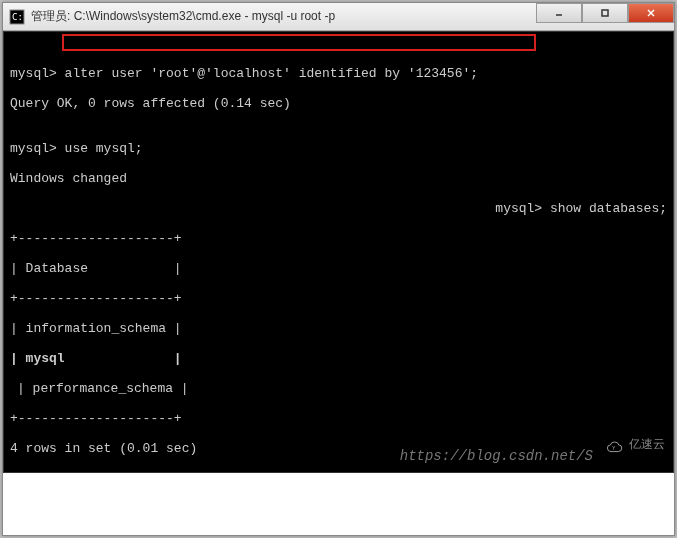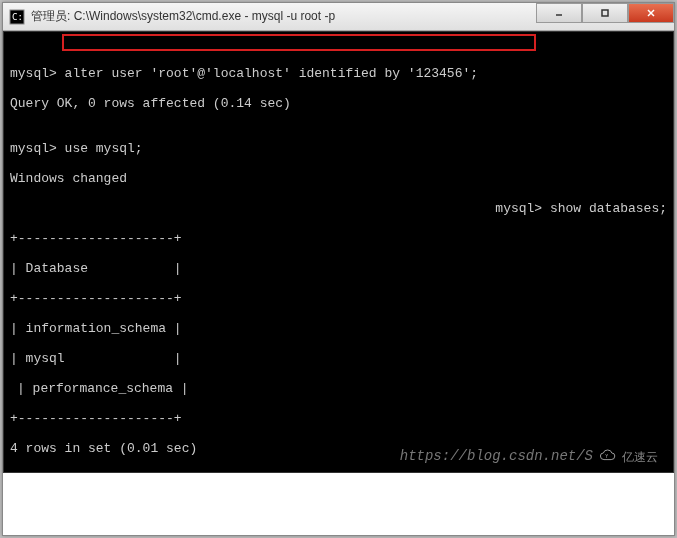--- a/index.html
+++ b/index.html
@@ -89,25 +89,25 @@
       bottom: 8px;
       right: 80px;
       color: #777;
       font-size: 14px;
       font-family: Liberation Mono, monospace;
       font-style: italic;
     }
     .watermark-logo {
       position: absolute;
       bottom: 6px;
-      right: 15px;
+      right: 8px;
       width: 60px;
       height: 28px;
       display: flex;
-      align-items: flex-end;
+      align-items: flex-start;
       color: #888;
       font-size: 12px;
     }
     .cloud-icon {
       width: 28px;
       height: 20px;
     }
   </style>
 </head>
 <body>
@@ -146,21 +146,21 @@
 <span style="display: block;">mysql&gt; alter user 'root'@'localhost' identified by '123456';</span>
 <span style="display: block;">Query OK, 0 rows affected (0.14 sec)</span>
 <span style="display: block;"></span>
 <span style="display: block;">mysql&gt; use mysql;</span>
 <span style="display: block;">Windows changed</span>
 <span style="display: block; text-align: right;">mysql&gt; show databases;</span>
 <span style="display: block;">+--------------------+</span>
 <span style="display: block;">| Database           |</span>
 <span style="display: block;">+--------------------+</span>
 <span style="display: block;">| information_schema |</span>
-<span style="display: block;">| mysql              |</span>
+<span style="display: block; font-weight: bold;">| mysql              |</span>
 <span style="display: block; margin-left: 7px;">| performance_schema |</span>
 <span style="display: block;">+--------------------+</span>
 <span style="display: block;">4 rows in set (0.01 sec)</span>
 <span style="display: block;"></span>
 <span style="display: block;">mysql&gt; use sys</span>
 
 
 
 
 

